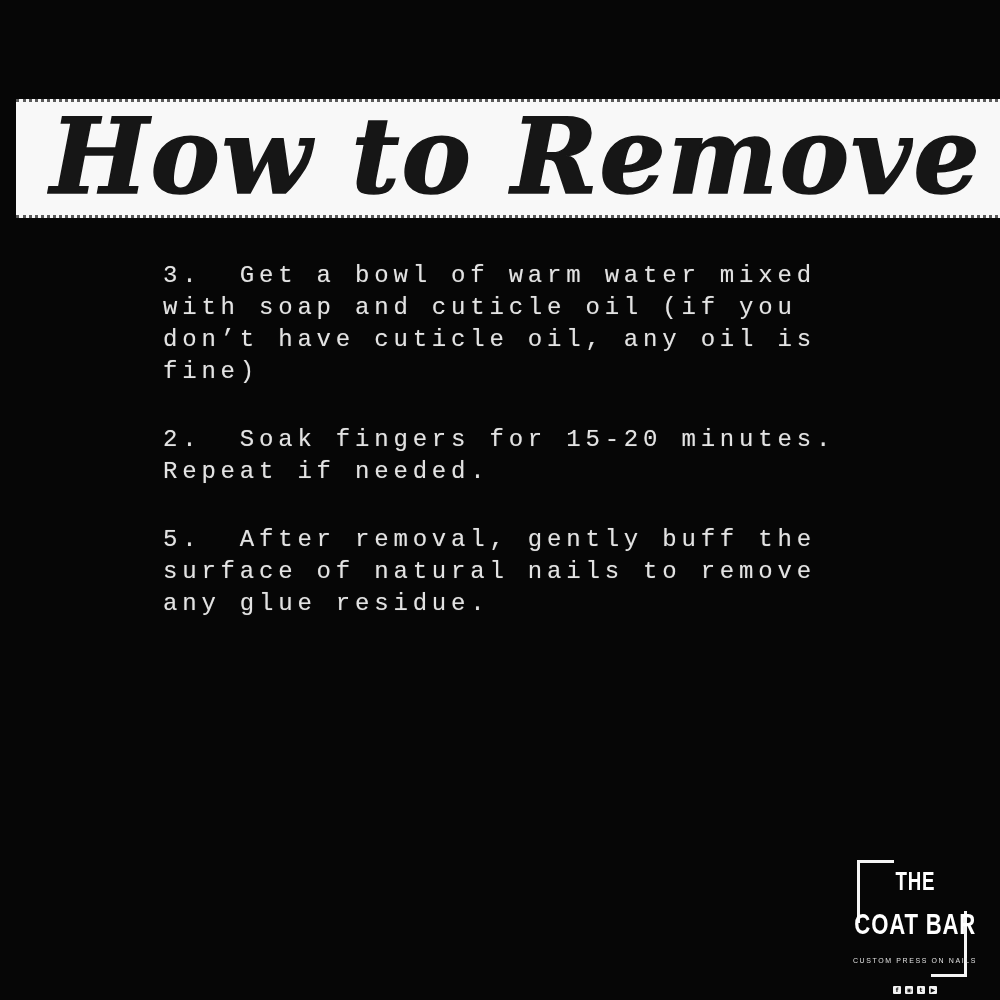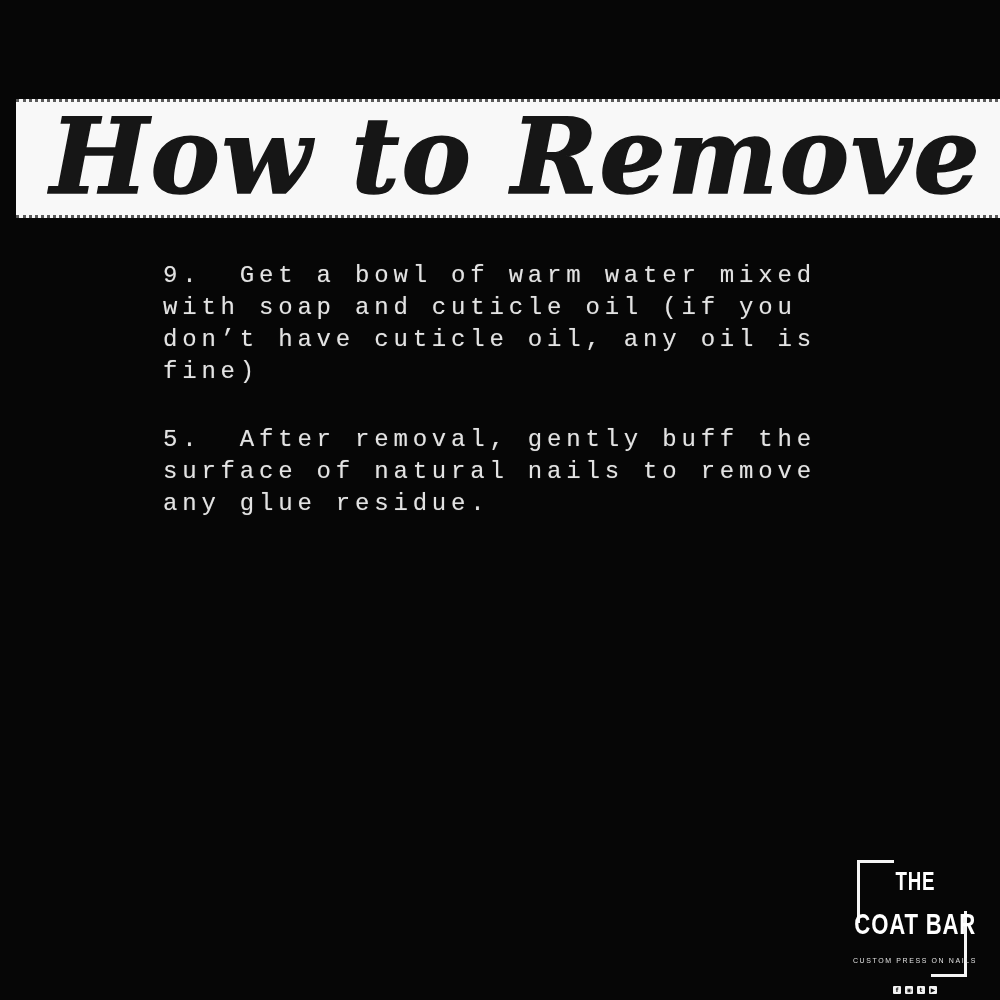--- a/index.html
+++ b/index.html
@@ -152,24 +152,26 @@
 </head>
 <body>
 
 <div class="canvas">
 
   <div class="banner">
     <div class="title">How to Remove</div>
   </div>
 
   <div class="steps">
-    <p class="step">9.  Get a bowl of warm water mixed
+    <p class="step">3.  Get a bowl of warm water mixed
 with soap and cuticle oil (if you
 don’t have cuticle oil, any oil is
 fine)</p>
+    <p class="step">2.  Soak fingers for 15-20 minutes.
+Repeat if needed.</p>
     <p class="step">5.  After removal, gently buff the
 surface of natural nails to remove
 any glue residue.</p>
   </div>
 
   <div class="logo">
     <div class="bracket-tl"></div>
     <div class="bracket-br"></div>
     <div class="logo-content">
       <div class="logo-the">THE</div>

